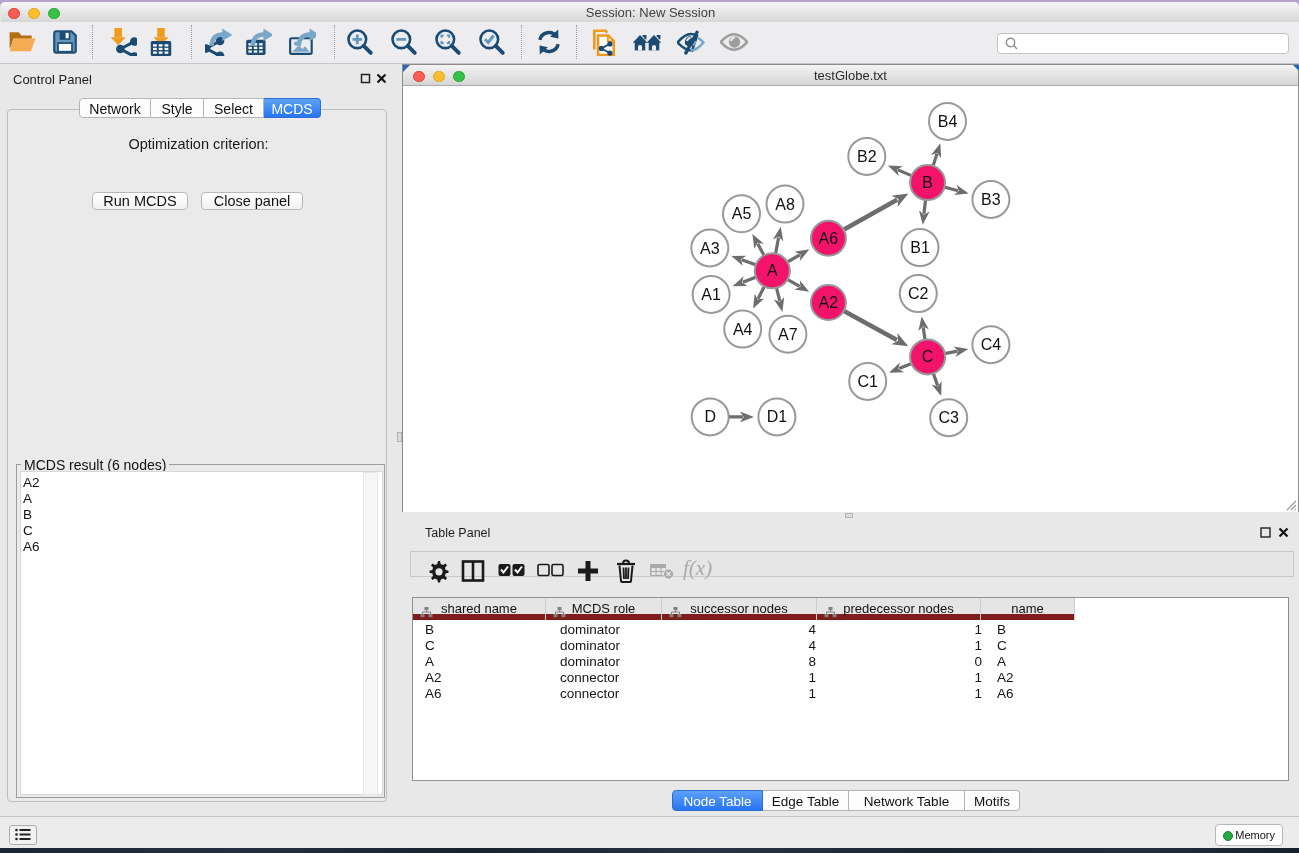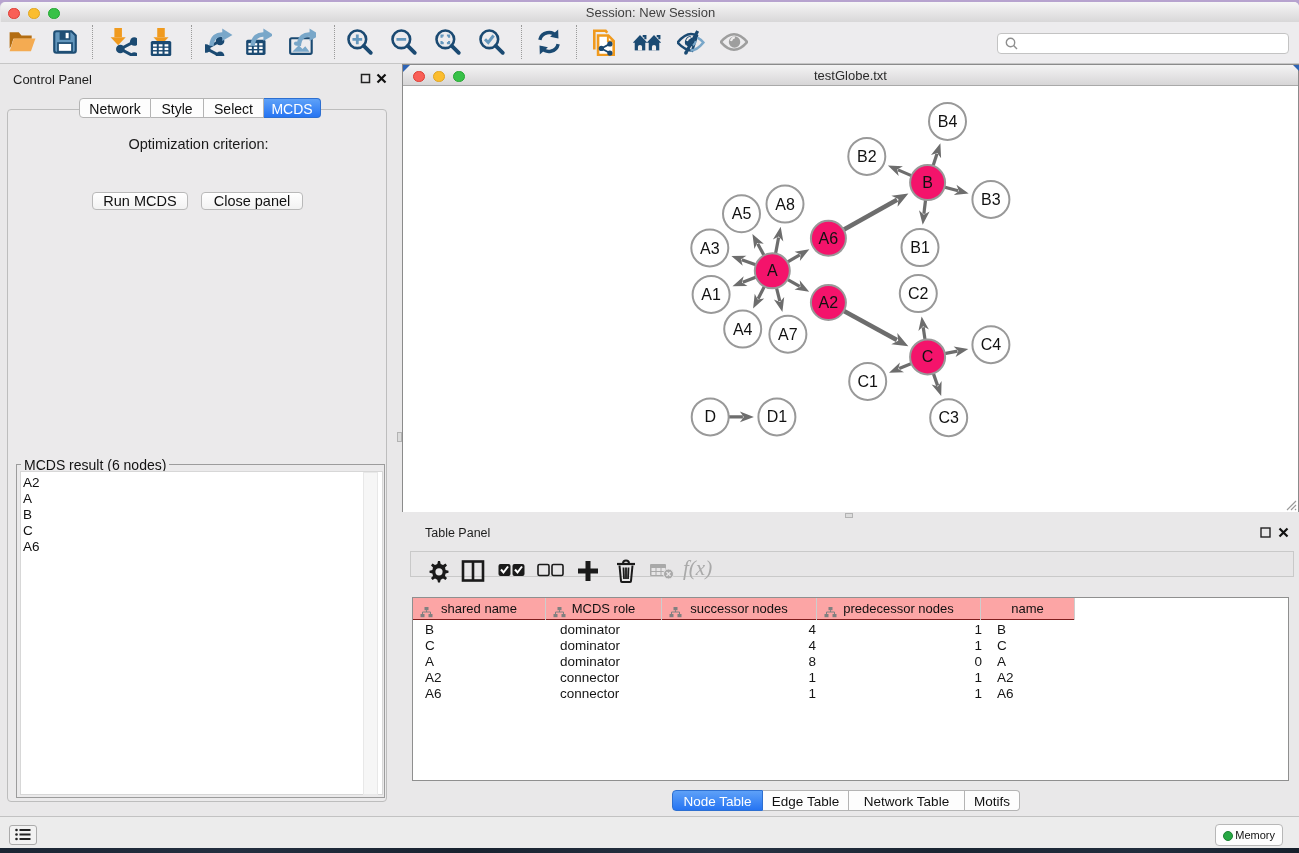--- a/index.html
+++ b/index.html
@@ -77,21 +77,21 @@
 
 
 #tpanel { position:absolute; left:402px; top:518px; width:897px; height:295px;
   background:#e9e8e9; }
 #tpanel .hdr { position:absolute; left:15px; top:6px; font-size:12.5px; color:#1d1d1d;margin-left:8px; }
 #ttoolbar { position:absolute; left:8px; top:31px; width:884px; height:26px;
   background:#e7e6e7; border:1px solid #c9c9c9; }
 #ttable { position:absolute; left:10px; top:77px; width:877px; height:184px;
   background:#fff; border:1px solid #8f8f8f; }
 #thead { position:absolute; left:0; top:0; width:662px; height:22px;
-  background:#fca5a5; border-bottom:1px solid #7f1d1d; }
+  background:#e5e5e5; border-bottom:6px solid #7f1d1d; }
 .hcell { position:absolute; top:0; height:22px; border-right:1px solid #cdcdcd;
   font-size:13px; line-height:22px; color:#111; text-align:center; }
 .hico { position:absolute; left:7px; top:5px; }
 .trow { position:absolute; font-size:13.5px; color:#151515; height:16px;
   line-height:16px; }
 #btabs { position:absolute; left:270px; top:270px; height:21px; }
 .btab { float:left; height:21px; line-height:21px; font-size:13.5px;
   background:#fdfdfd; border:1px solid #b4b4b4; border-left:none;
   color:#111; text-align:center; }
 .btab.first { border-left:1px solid #b4b4b4; border-radius:4px 0 0 4px; }

